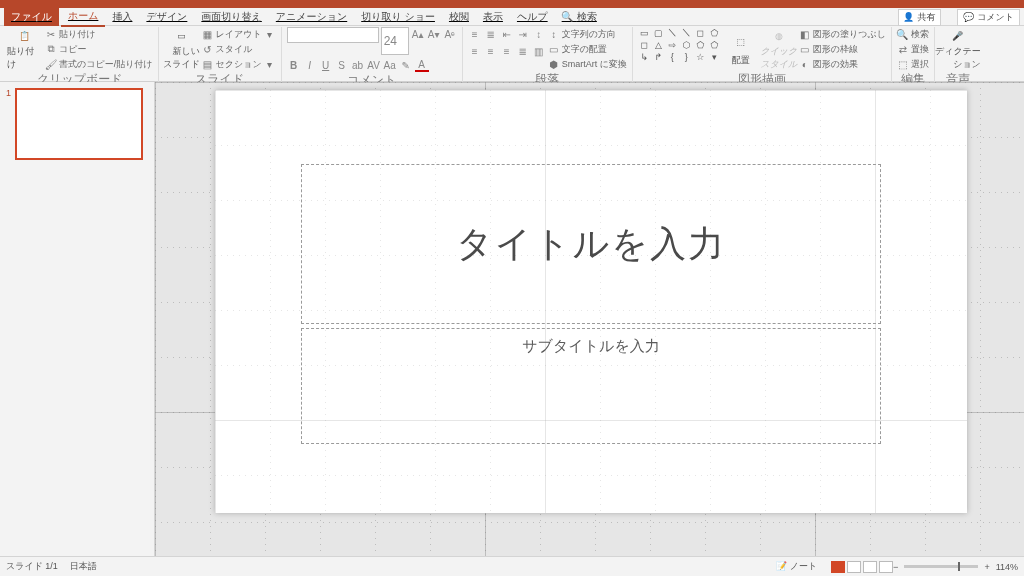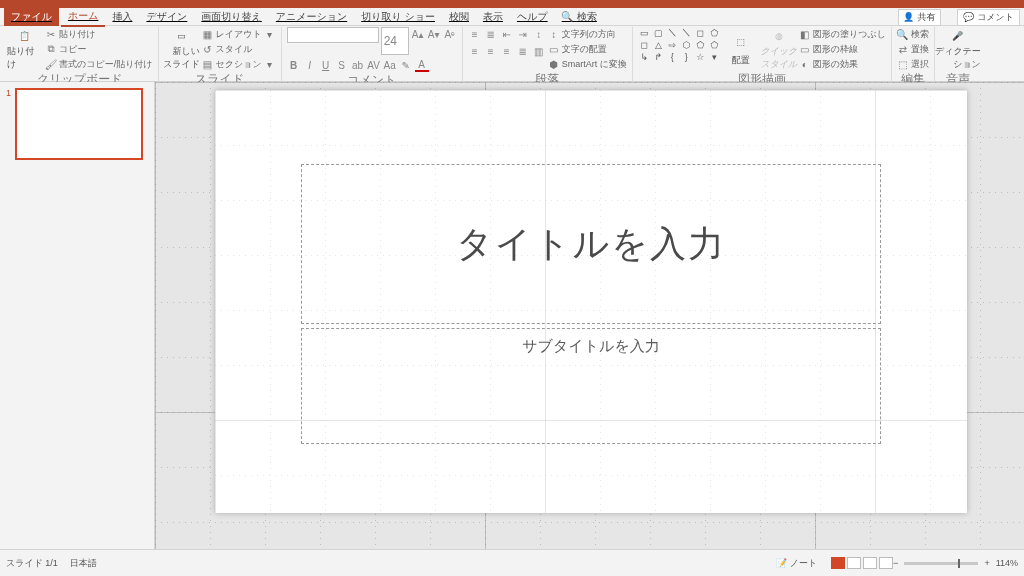--- a/index.html
+++ b/index.html
@@ -64,21 +64,21 @@
   -webkit-mask-image:
     repeating-linear-gradient(to bottom, #000 0 1px, transparent 1px 6px),
     repeating-linear-gradient(to right, #000 0 1px, transparent 1px 6px);
   opacity:.35;
 }
 .ph { position:absolute; border:1px dashed #9a9a9a; display:flex; align-items:center; justify-content:center; }
 .ph-title { left: 86px; top: 74px; width: 580px; height: 160px; font-size: 36px; color:#4a4a4a; font-weight:300; letter-spacing:2px; }
 .ph-sub   { left: 86px; top: 238px; width: 580px; height: 116px; font-size: 15px; color:#5a5a5a; align-items:flex-start; padding-top:8px; }
 
 
-.statusbar { position:absolute; bottom:0; left:0; right:0; height:27px; background:#f3f3f3; border-top:1px solid #d4d4d4; display:flex; align-items:center; font-size:9px; color:#555; padding:0 6px; }
+.statusbar { position:absolute; bottom:0; left:0; right:0; height:20px; background:#f3f3f3; border-top:1px solid #d4d4d4; display:flex; align-items:center; font-size:9px; color:#555; padding:0 6px; }
 .statusbar .spacer { flex:1; }
 .sb-item { margin-right:12px; }
 .zoom { display:flex; align-items:center; gap:6px; }
 .zoom-track { width:74px; height:3px; background:#c8c8c8; position:relative; }
 .zoom-thumb { position:absolute; top:-3px; left:54px; width:2px; height:9px; background:#666; }
 .viewbtn { width:14px; height:12px; border:1px solid #bbb; margin-left:2px; background:#fff; }
 .viewbtn.active { background:#d24726; border-color:#d24726; }
 </style>
 </head>
 <body>

